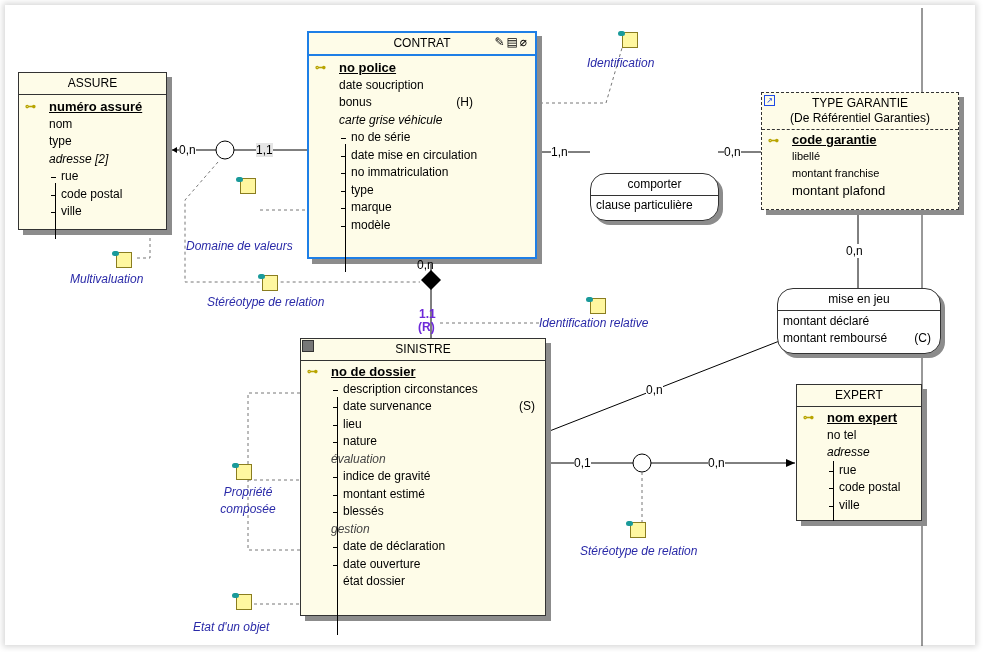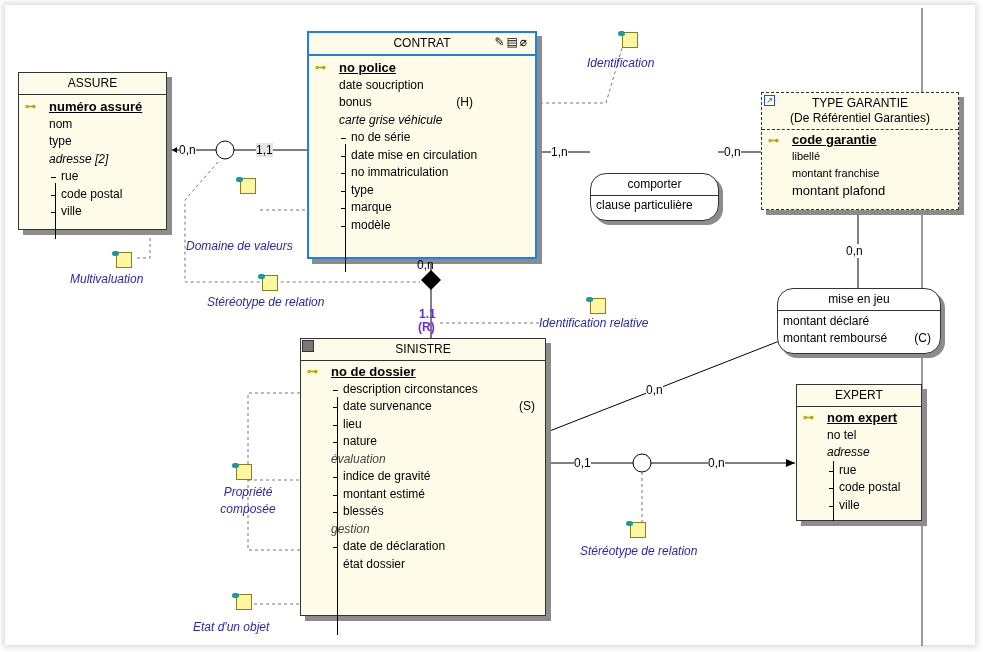--- a/index.html
+++ b/index.html
@@ -140,20 +140,21 @@
     <div class="row sub">description circonstances</div>
     <div class="row sub"><span>date survenance</span><span class="tag" style="right:6px;">(S)</span></div>
     <div class="row sub">lieu</div>
     <div class="row sub">nature</div>
     <div class="row it" style="color:#444;">évaluation</div>
     <div class="row sub">indice de gravité</div>
     <div class="row sub">montant estimé</div>
     <div class="row sub">blessés</div>
     <div class="row it" style="color:#444;">gestion</div>
     <div class="row sub">date de déclaration</div>
+    <div class="row sub">date ouverture</div>
     <div class="row" style="padding-left:12px;">état dossier</div>
   </div>
 </div>
 
 <div class="entity" style="left:796px;top:384px;width:124px;height:135px;">
   <div class="ehead">EXPERT</div>
   <div class="ebody" style="padding-top:2px;">
     <div class="row key-row"><span class="key-icon">⊶</span><span>nom expert</span></div>
     <div class="row">no tel</div>
     <div class="row it">adresse</div>

